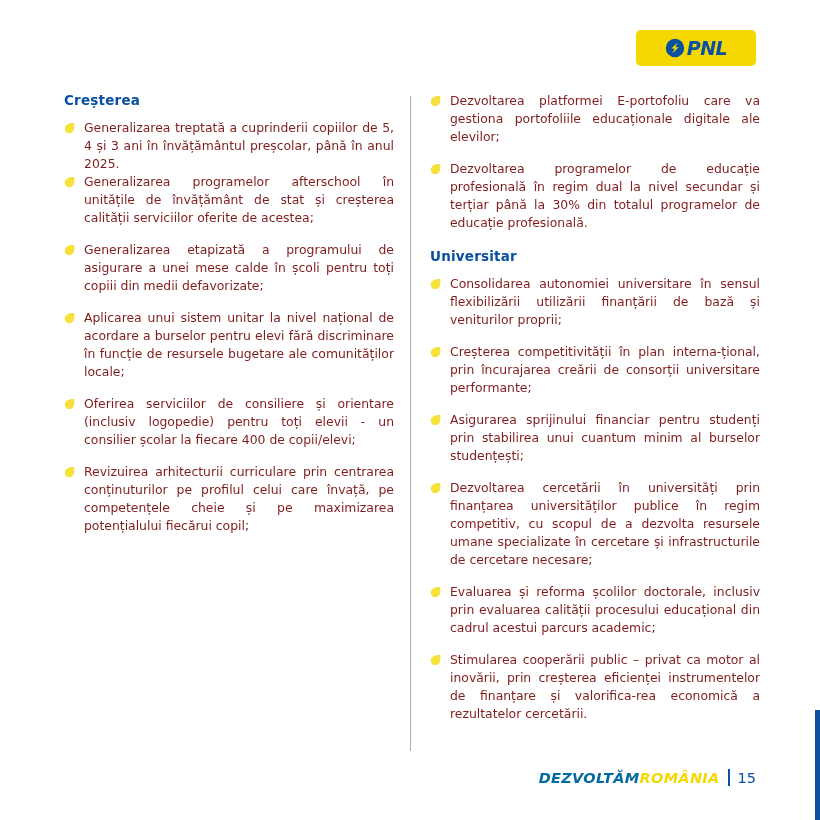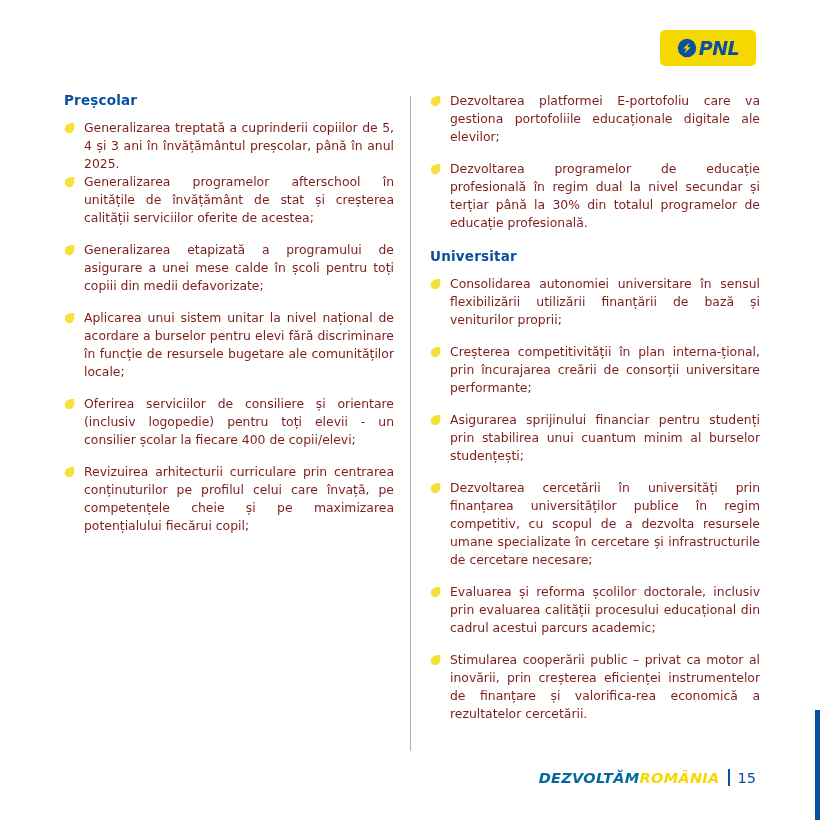--- a/index.html
+++ b/index.html
@@ -20,21 +20,21 @@
     width: 820px;
     height: 820px;
     box-sizing: border-box;
   }
 
   
   .logo {
     position: absolute;
     top: 30px;
     right: 64px;
-    width: 96px;
+    width: 120px;
     height: 36px;
     background: #f5d800;
     border-radius: 5px;
     display: flex;
     align-items: center;
     justify-content: center;
     gap: 2px;
   }
   .logo-star {
     width: 20px;
@@ -156,21 +156,21 @@
         <circle cx="10" cy="10" r="9.2" fill="#0a4fa0"></circle>
         <path d="M12.6 4.4 L6.3 10.6 L9.6 10.6 L7.4 15.6 L13.7 9.2 L10.4 9.2 Z" fill="#f5d800"></path>
       </svg>
     </span>
     <span class="logo-text">PNL</span>
   </div>
 
   <div class="columns">
 
     <div class="col col-left">
-      <h3 class="section-title">Preșcolar</h3>
+      <h3 class="section-title">Creșterea</h3>
       <ul class="bullets">
         <li>
           <span class="bullet-icon">
             <svg viewBox="0 0 11 12" width="11" height="12" aria-hidden="true">
                 <path d="M10 1 C4 0.5 0.6 3.5 0.8 7 C1 10.3 4.6 12.4 7.6 10.6 C10.4 8.9 10.9 4.4 10 1 Z" fill="#f5e03c"></path>
               </svg>
           </span>
           <span>Generalizarea treptată a cuprinderii copiilor de 5, 4 și 3 ani în învățământul preșcolar, până în anul 2025.</span>
         </li>
       </ul>

